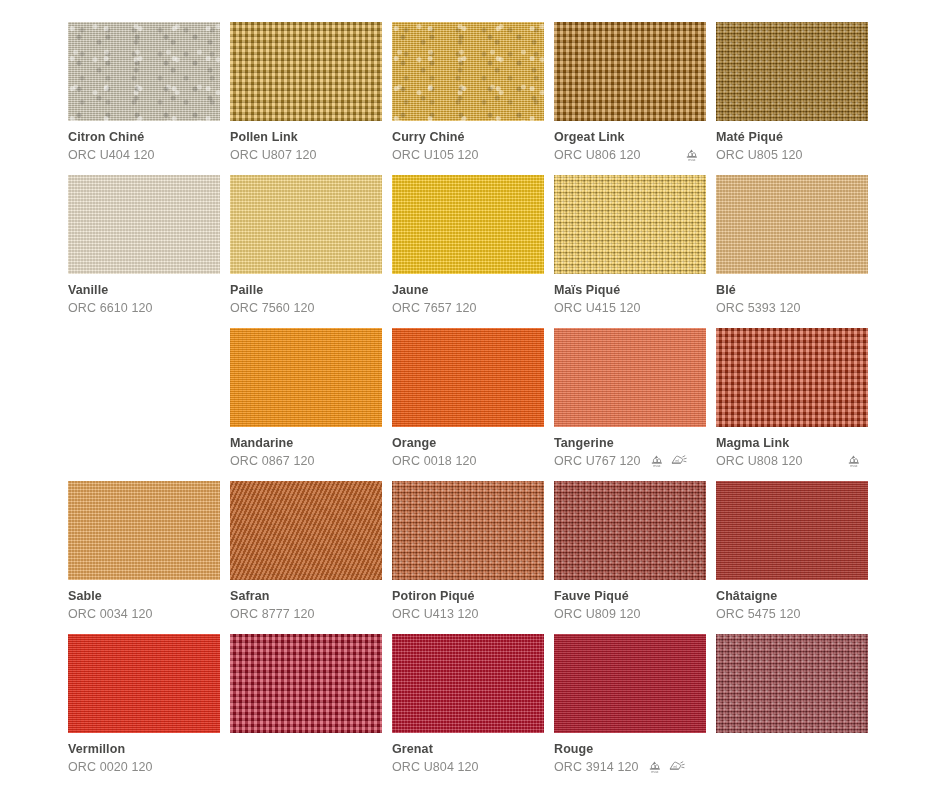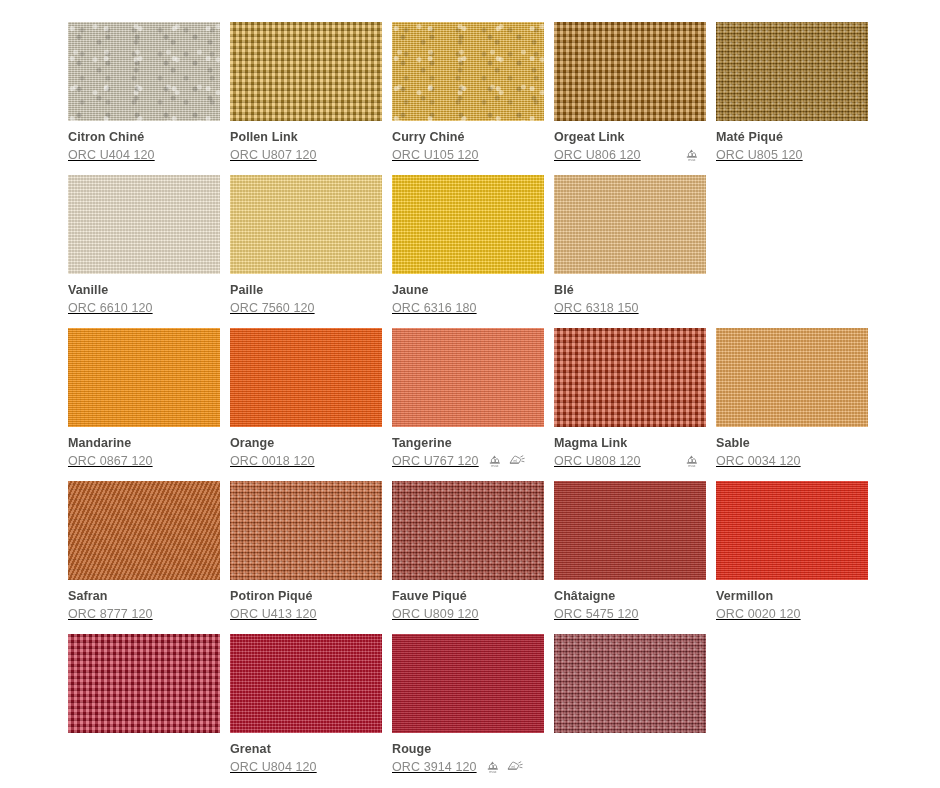--- a/index.html
+++ b/index.html
@@ -170,21 +170,20 @@
     letter-spacing: 0.1px;
     white-space: nowrap;
   }
 
   .swatch-ref-line {
     display: flex;
     align-items: center;
     gap: 7px;
     margin-top: 1px;
     height: 17px;
-    text-decoration: underline;
   }
 
   .swatch-ref {
     font-size: 12.5px;
     font-weight: normal;
     color: #8a8a88;
     line-height: 16px;
     letter-spacing: 0.1px;
     white-space: nowrap;
   }
@@ -285,30 +284,39 @@
           <div class="swatch-ref-line">
             <div class="swatch-ref">ORC 7560 120</div>
           </div>
         </div>
       </div>
       <div class="swatch-cell">
         <div class="swatch-chip tex-fine" style="background-color: rgb(251, 201, 28);"></div>
         <div class="swatch-caption">
           <div class="swatch-name">Jaune</div>
           <div class="swatch-ref-line">
-            <div class="swatch-ref">ORC 6316 180</div>
+            <div class="swatch-ref">ORC 7657 120</div>
+          </div>
+        </div>
+      </div>
+      <div class="swatch-cell">
+        <div class="swatch-chip tex-pique" style="background-color: rgb(246, 204, 85);"></div>
+        <div class="swatch-caption">
+          <div class="swatch-name">Maïs Piqué</div>
+          <div class="swatch-ref-line">
+            <div class="swatch-ref">ORC U415 120</div>
           </div>
         </div>
       </div>
       <div class="swatch-cell">
         <div class="swatch-chip tex-fine" style="background-color: rgb(232, 189, 127);"></div>
         <div class="swatch-caption">
           <div class="swatch-name">Blé</div>
           <div class="swatch-ref-line">
-            <div class="swatch-ref">ORC 6318 150</div>
+            <div class="swatch-ref">ORC 5393 120</div>
           </div>
         </div>
       </div>
       <div class="swatch-cell is-empty"></div>
       <div class="swatch-cell">
         <div class="swatch-chip tex-plain" style="background-color: rgb(243, 146, 22);"></div>
         <div class="swatch-caption">
           <div class="swatch-name">Mandarine</div>
           <div class="swatch-ref-line">
             <div class="swatch-ref">ORC 0867 120</div>

